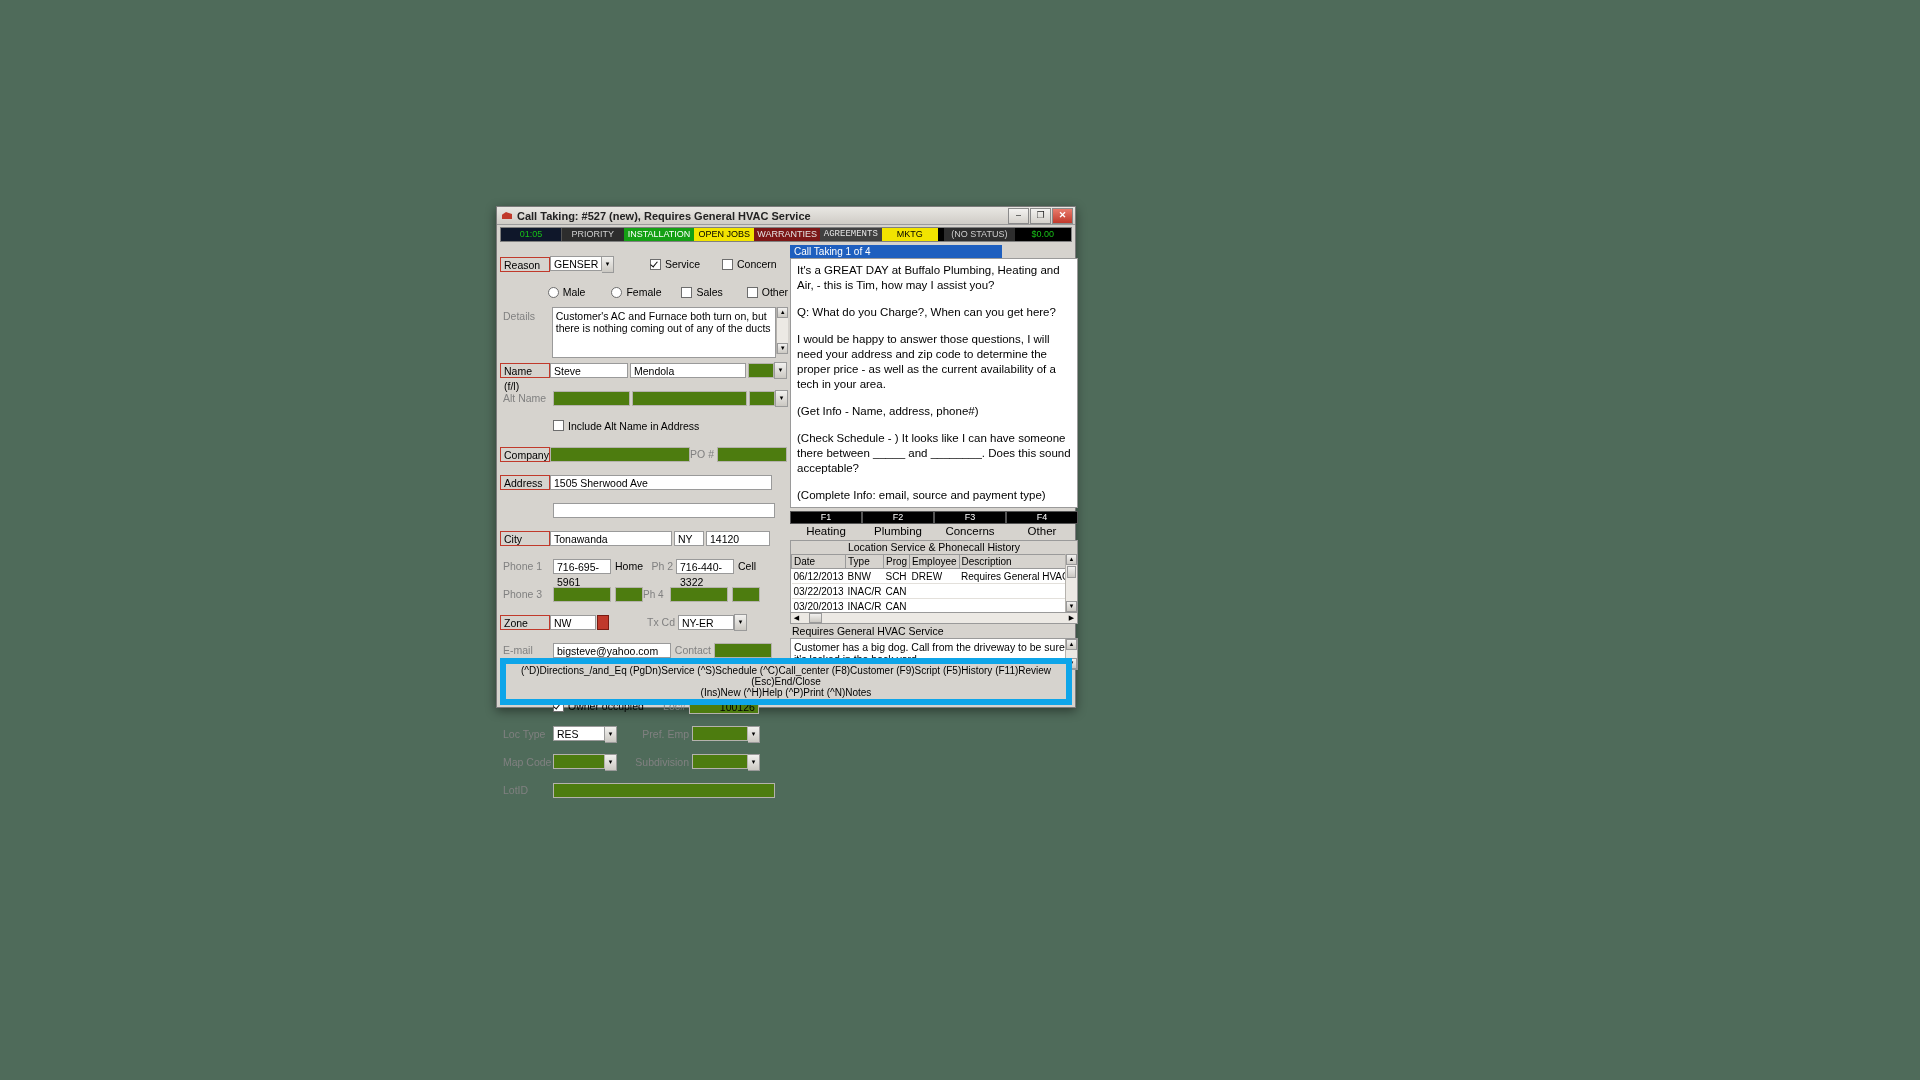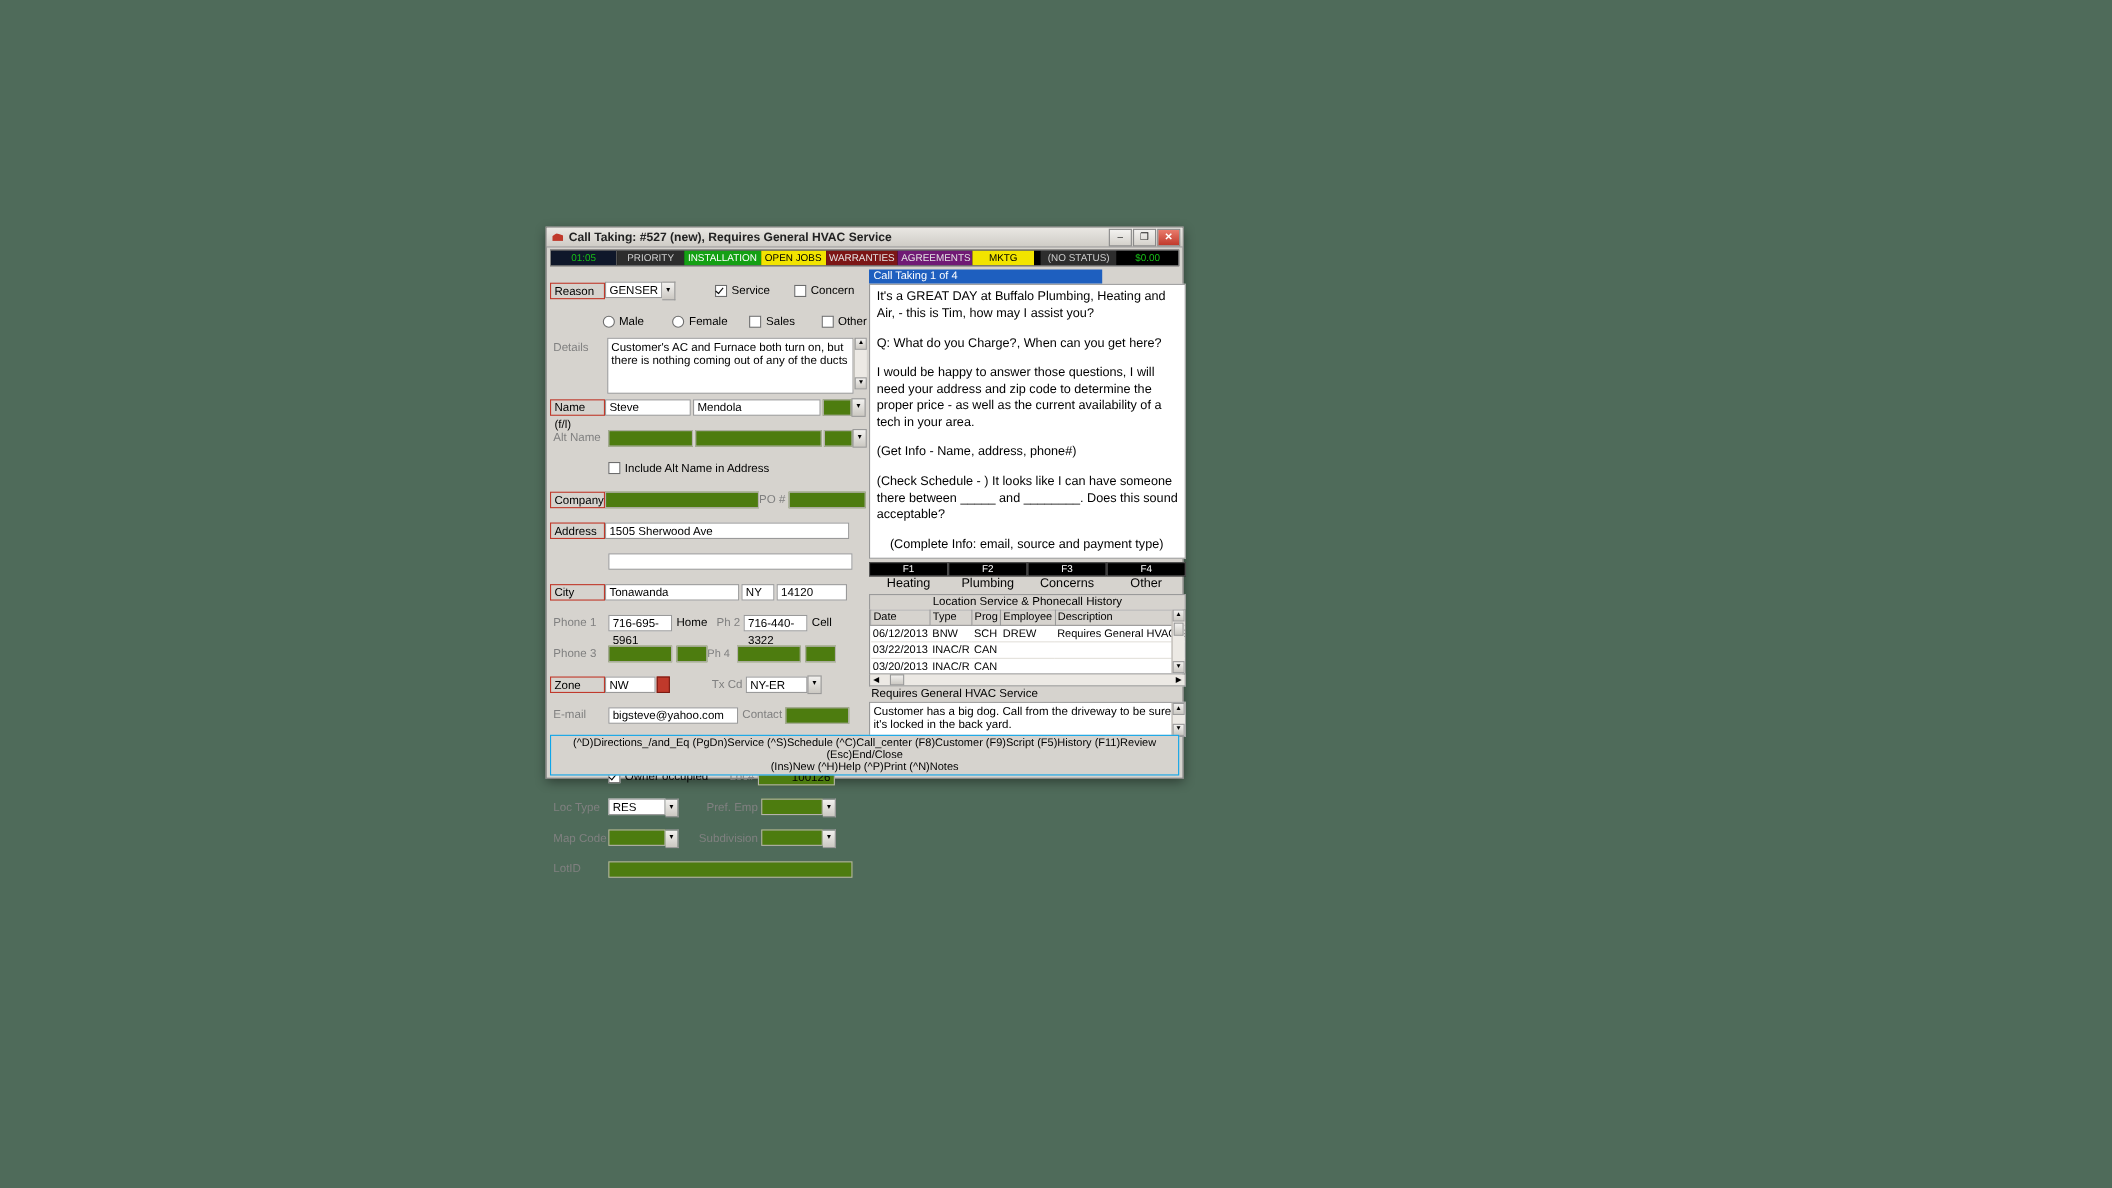--- a/index.html
+++ b/index.html
@@ -30,21 +30,21 @@
     font-size:9px;line-height:12px;text-align:center;color:#222;}
   .tb-btn.close{background:linear-gradient(#e97b6c,#c0392b);color:#fff;font-weight:bold;}
   
   .strip{height:13px;display:flex;background:#000;margin:2px 3px 1px 3px;border:1px solid #808080;}
   .strip div{font-size:9px;line-height:13px;text-align:center;padding:0 3px;white-space:nowrap;}
   .s-timer{background:#0f172a;color:#17c117;width:60px;border-right:1px solid #555;}
   .s-prio{background:#2d2d2d;color:#d0d0d0;width:62px;}
   .s-install{background:#14a014;color:#ffffff;width:72px;}
   .s-open{background:#f2e400;color:#000;width:60px;}
   .s-warr{background:#7c1616;color:#e4e4e4;width:62px;}
-  .s-agree{background:#701a75;color:#e4e4e4;width:62px;}
+  .s-agree{background:#404040;color:#e4e4e4;width:62px;font-family:Liberation Mono, monospace;}
   .s-mktg{background:#f2e400;color:#000;width:56px;}
   .s-gap{background:#000;flex:1;}
   .s-nostat{background:#2d2d2d;color:#cfcfcf;width:72px;}
   .s-amt{background:#000;color:#17c117;width:56px;}
   
   .body{display:flex;padding:2px 3px 0 3px;height:425px;}
   .left{width:288px;position:relative;}
   .right{width:288px;margin-left:2px;position:relative;}
   
   .row{display:flex;align-items:center;height:18px;margin-bottom:2px;margin-top:10px;}
@@ -82,21 +82,21 @@
   table.hist td{border-bottom:1px solid #e3e0db;padding:0 2px;height:14px;white-space:nowrap;}
   .hist-wrap{border:1px solid #9a9a9a;border-top:none;position:relative;height:58px;overflow:hidden;}
   .hscroll{height:11px;border:1px solid #9a9a9a;border-top:none;background:#ece9e4;display:flex;
      align-items:center;justify-content:space-between;padding:0 1px;box-sizing:border-box;}
   .hscroll .ar{font-size:7px;width:9px;text-align:center;}
   .hthumb{width:11px;height:8px;background:linear-gradient(#f2f1ef,#cbc8c2);border:1px solid #9a9a9a;}
   .summary{font-size:10.5px;padding:1px 2px;}
   .notes{border:1px solid #9a9a9a;background:#fff;height:26px;font-size:10.5px;padding:2px 3px;line-height:12px;
      position:relative;}
   
-  .footer{position:absolute;left:3px;right:3px;bottom:2px;border:1px solid #0ea5e9;background:#d6d3ce;
+  .footer{position:absolute;left:3px;right:3px;bottom:2px;border:6px solid #0ea5e9;background:#d6d3ce;
      text-align:center;font-size:10px;line-height:11px;padding:1px 0;}
 </style>
 </head>
 <body>
 
 <div class="window">
 
   <div class="titlebar">
     <div class="tb-icon"></div>
     <div class="tb-title">Call Taking: #527 (new), Requires General HVAC Service</div>
@@ -305,21 +305,21 @@
     </div>
 
     <div class="right">
       <div class="script-hdr">Call Taking 1 of 4</div>
       <div class="script-box">
         <p style="margin:0 0 12px 0">It's a GREAT DAY at Buffalo Plumbing, Heating and Air, - this is Tim, how may I assist you?</p>
         <p style="margin:0 0 12px 0">Q:  What do you Charge?,  When can you get here?</p>
         <p style="margin:0 0 12px 0">I would be happy to answer those questions, I will need your address and zip code to determine the proper price - as well as the current availability of a tech in your area.</p>
         <p style="margin:0 0 12px 0">(Get Info - Name, address, phone#)</p>
         <p style="margin:0 0 12px 0">(Check Schedule - )  It looks like I can have someone there between _____ and ________.  Does this sound acceptable?</p>
-        <p style="margin:12px">(Complete Info:  email,  source and payment type)</p>
+        <p style="margin:0">(Complete Info:  email,  source and payment type)</p>
       </div>
 
       <div class="fkeys">
         <div class="fkey">
           <div class="k">F1</div>
           <div class="n">Heating</div>
         </div>
         <div class="fkey">
           <div class="k">F2</div>
           <div class="n">Plumbing</div>

